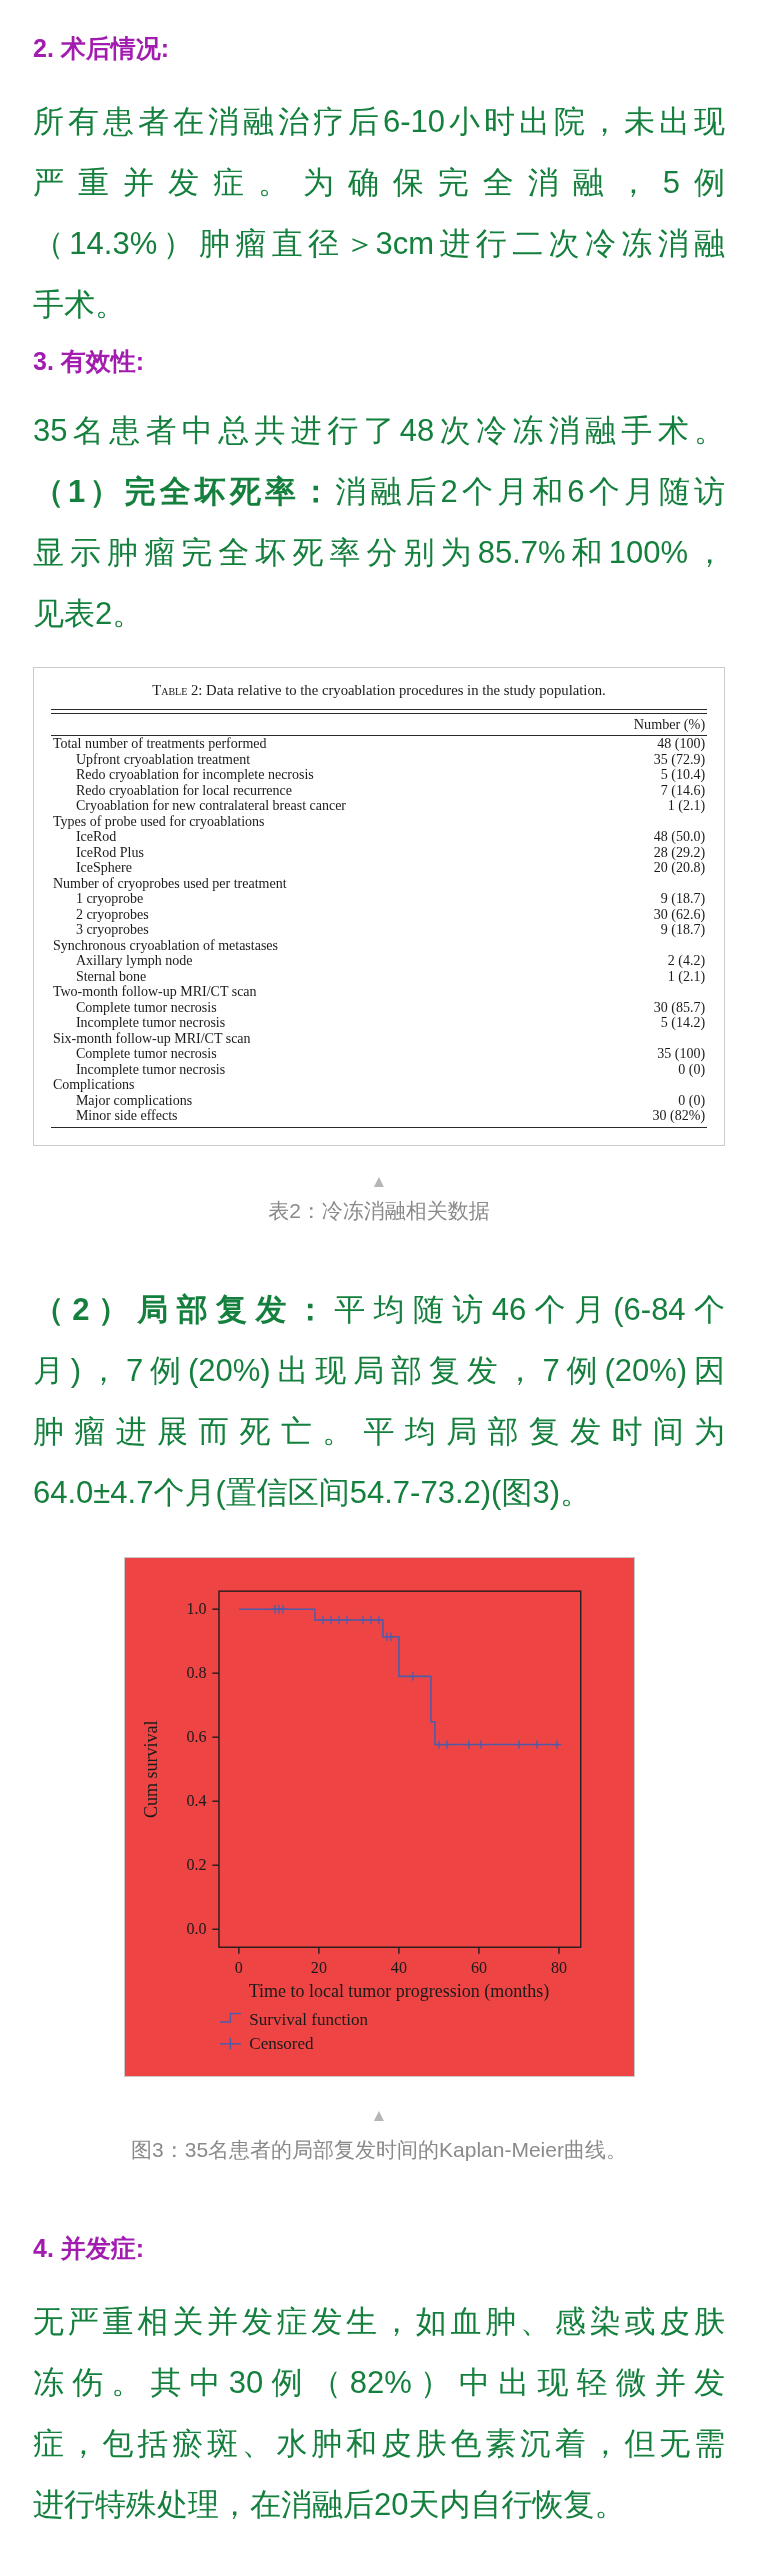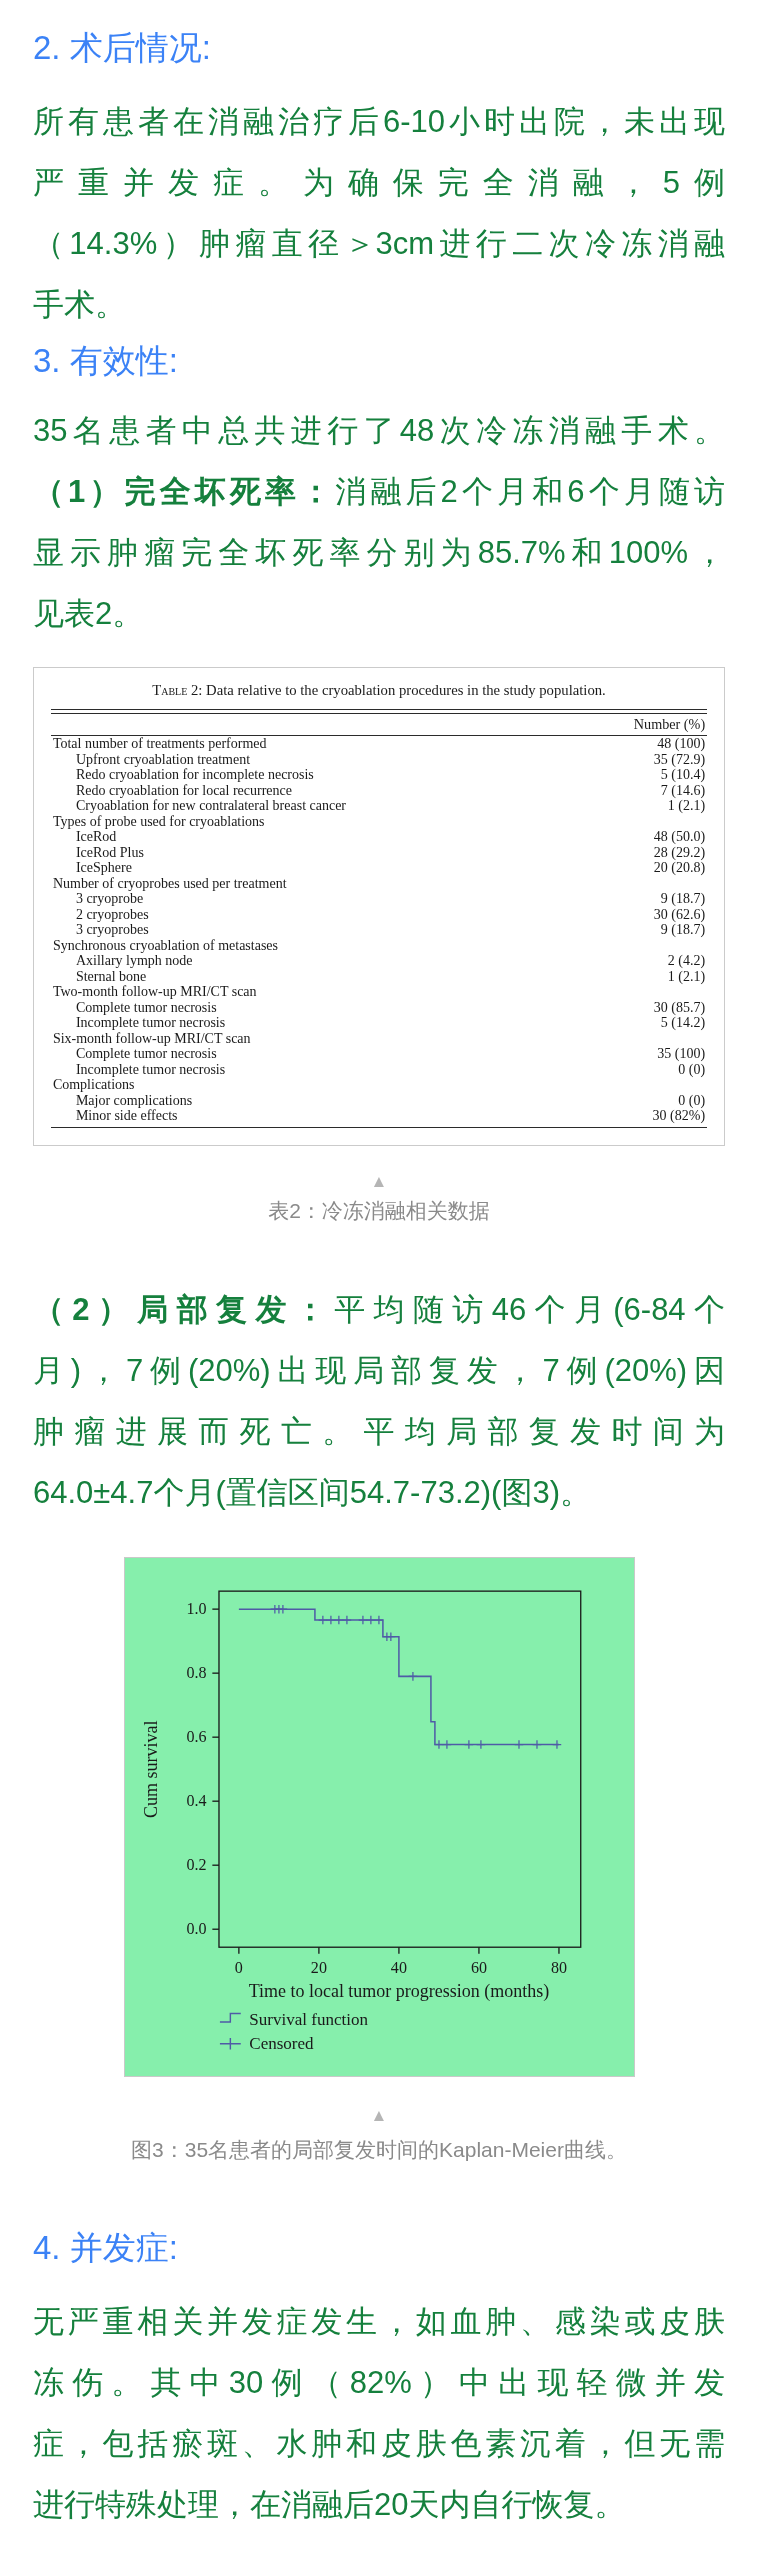--- a/index.html
+++ b/index.html
@@ -1,19 +1,19 @@
 <!DOCTYPE html>
 <html style="font-size:15px"><head>
 <meta charset="utf-8">
 <style>
   html,body{margin:0;padding:0;background:#ffffff;}
   body{font-family:"Liberation Sans",sans-serif;color:#2b2b2b;}
   .article{width:758px;box-sizing:border-box;padding:15px 33px 62px;background:#fff;}
 
-  h2{color:#3b82f6;font-size:33px;line-height:36px;font-weight:normal;margin:0;}
+  h2{color:#a21caf;font-size:25px;line-height:36px;font-weight:bold;margin:0;}
   .h-s2{margin:15px 0 25px;}
   .h-s3{margin:8px 0 21px;}
   .h-s4{margin:66px 0 25px;}
 
   .para{font-size:31px;line-height:61px;color:#15803d;}
   .para .jline{text-align:justify;text-align-last:justify;text-justify:inter-character;}
   .para .pline{text-align:left;}
   .bold{font-weight:bold;}
   .mt-p2{margin-top:53px;}
   .mt-p5{margin-top:0;}
@@ -34,21 +34,21 @@
   .tval{white-space:nowrap;}
   .t-rule-thick{border-top:1.9px solid #2b2b2b;height:0;margin-top:2.8px;}
 
   .up-triangle{text-align:center;color:#b5b5b5;font-size:17px;line-height:21px;margin-top:25px;cursor:pointer;}
   .fig-chart .up-triangle{margin-top:28.4px;}
   figcaption{text-align:center;color:#8a8a8a;font-size:21px;line-height:28.4px;margin-top:5.7px;}
   .fig-chart figcaption{margin-top:9.5px;}
 
   
   .fig-chart{margin-top:34px;}
-  .chart-box{width:509px;height:518px;margin:12px auto;border:0.9px solid #c9c9c9;box-sizing:content-box;background:#86efac;}
+  .chart-box{width:509px;height:518px;margin:12px auto;border:0.9px solid #c9c9c9;box-sizing:content-box;background:#ef4444;}
   #km-svg text{font-family:"Liberation Serif",serif;fill:#1a1a1a;}
 </style>
 </head>
 <body>
 
 <div class="article">
 
   <section>
     <h2 class="h-s2">2. 术后情况:</h2>
     <div class="para">
@@ -112,21 +112,21 @@
             </div>
             <div class="trow">
               <span class="tlabel ind">IceSphere</span>
               <span class="tval">20 (20.8)</span>
             </div>
             <div class="trow">
               <span class="tlabel">Number of cryoprobes used per treatment</span>
               <span class="tval"></span>
             </div>
             <div class="trow">
-              <span class="tlabel ind">3 cryoprobe</span>
+              <span class="tlabel ind">1 cryoprobe</span>
               <span class="tval">9 (18.7)</span>
             </div>
             <div class="trow">
               <span class="tlabel ind">2 cryoprobes</span>
               <span class="tval">30 (62.6)</span>
             </div>
             <div class="trow">
               <span class="tlabel ind">3 cryoprobes</span>
               <span class="tval">9 (18.7)</span>
             </div>

